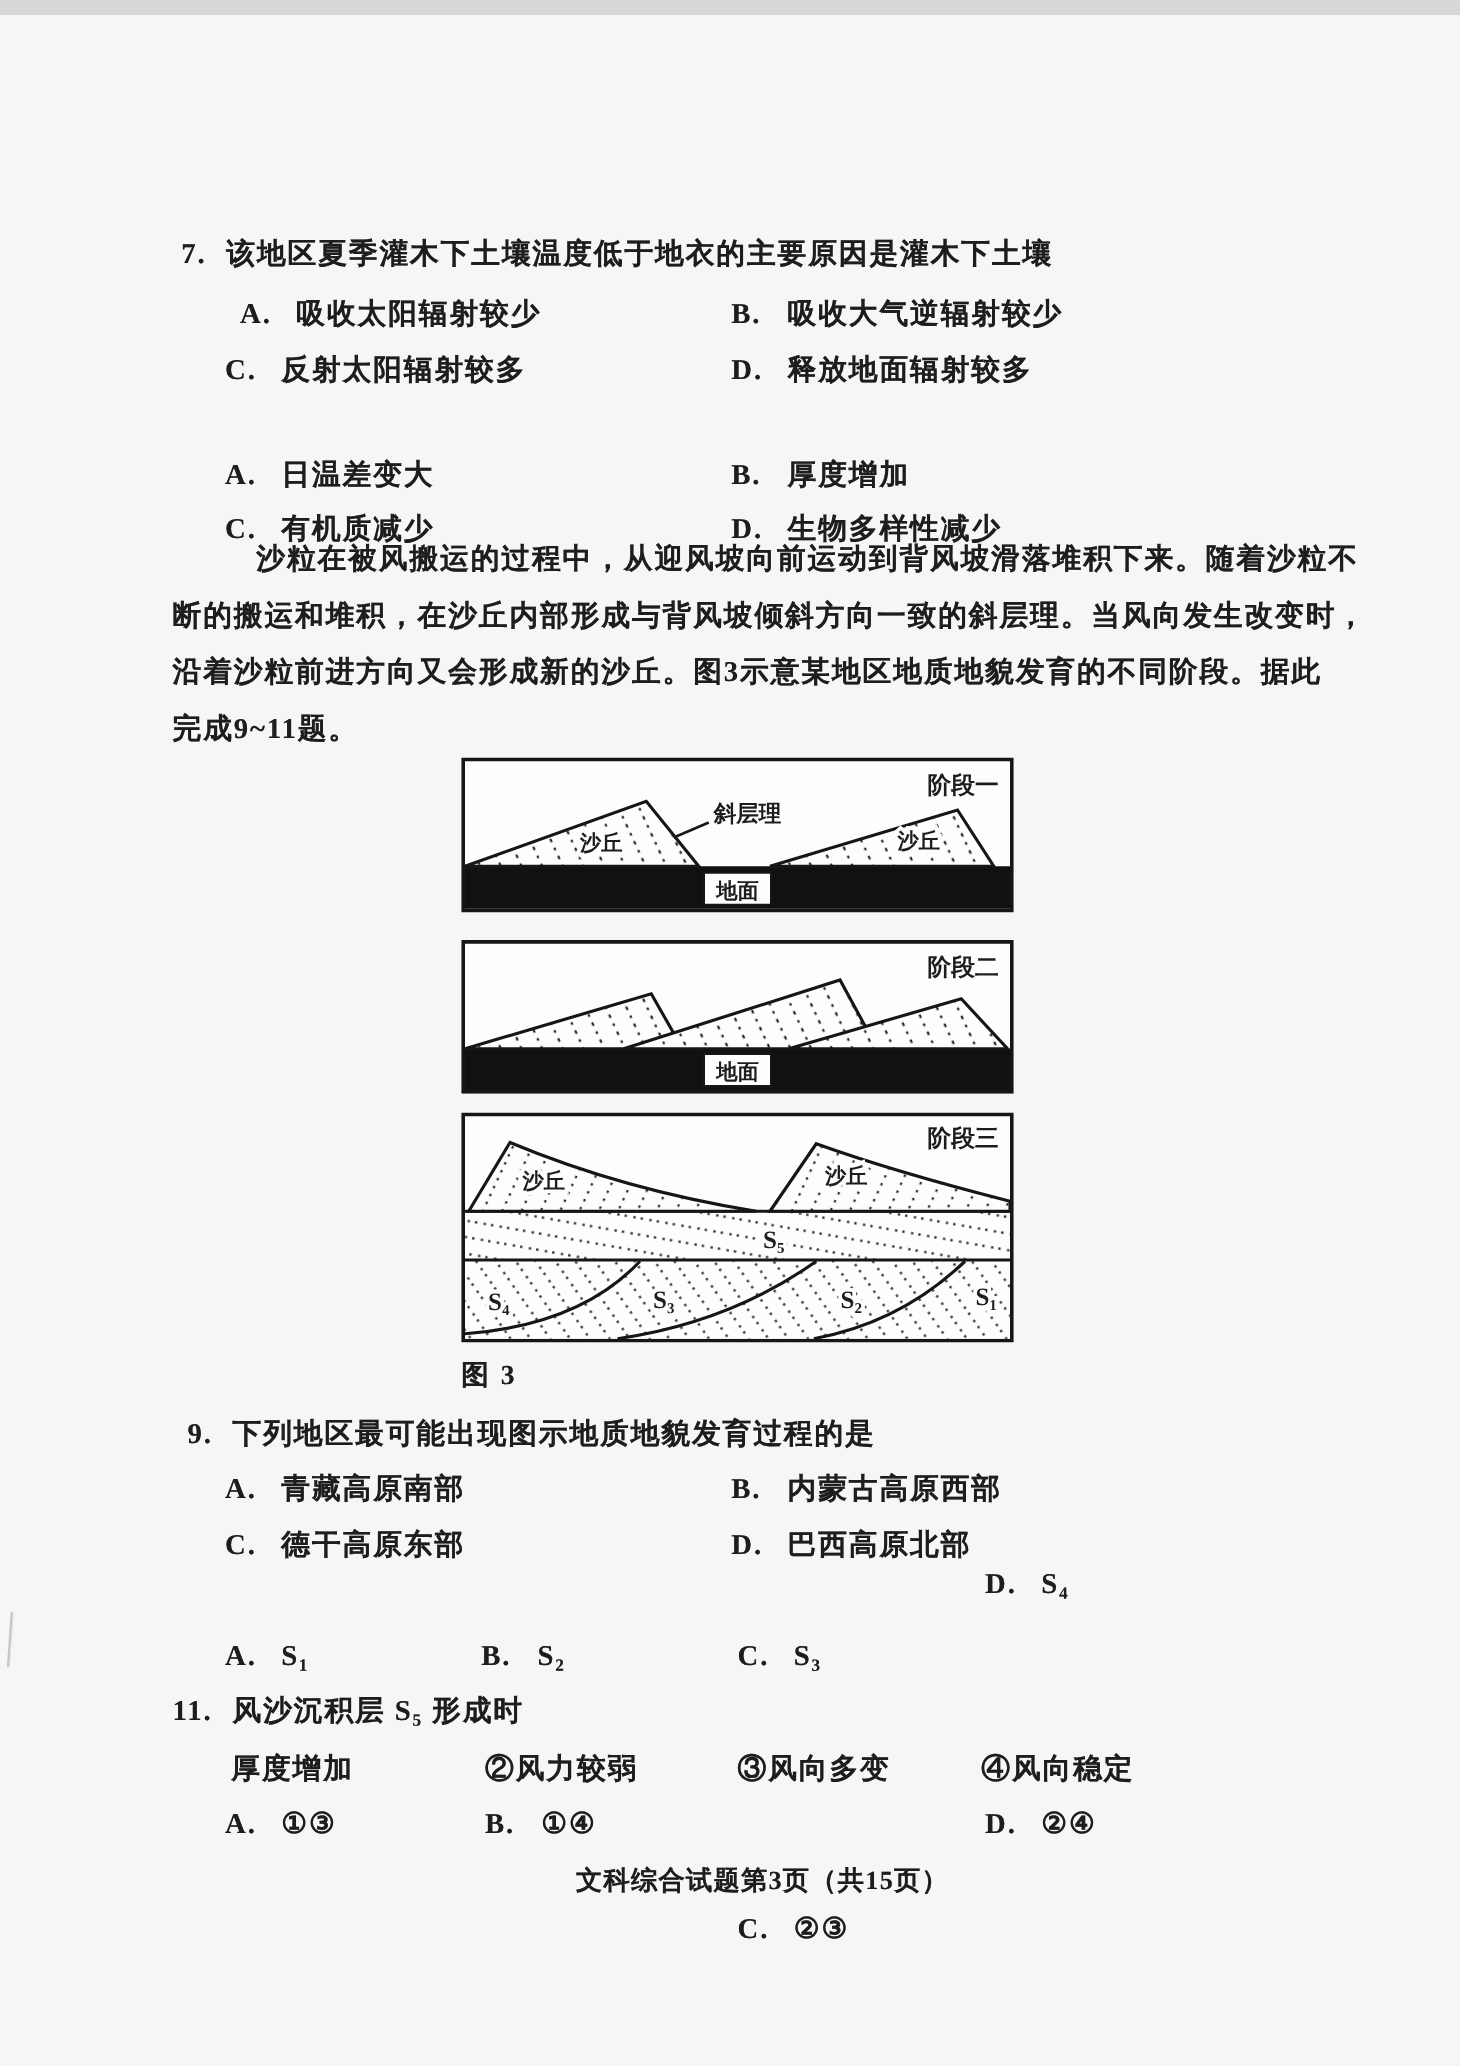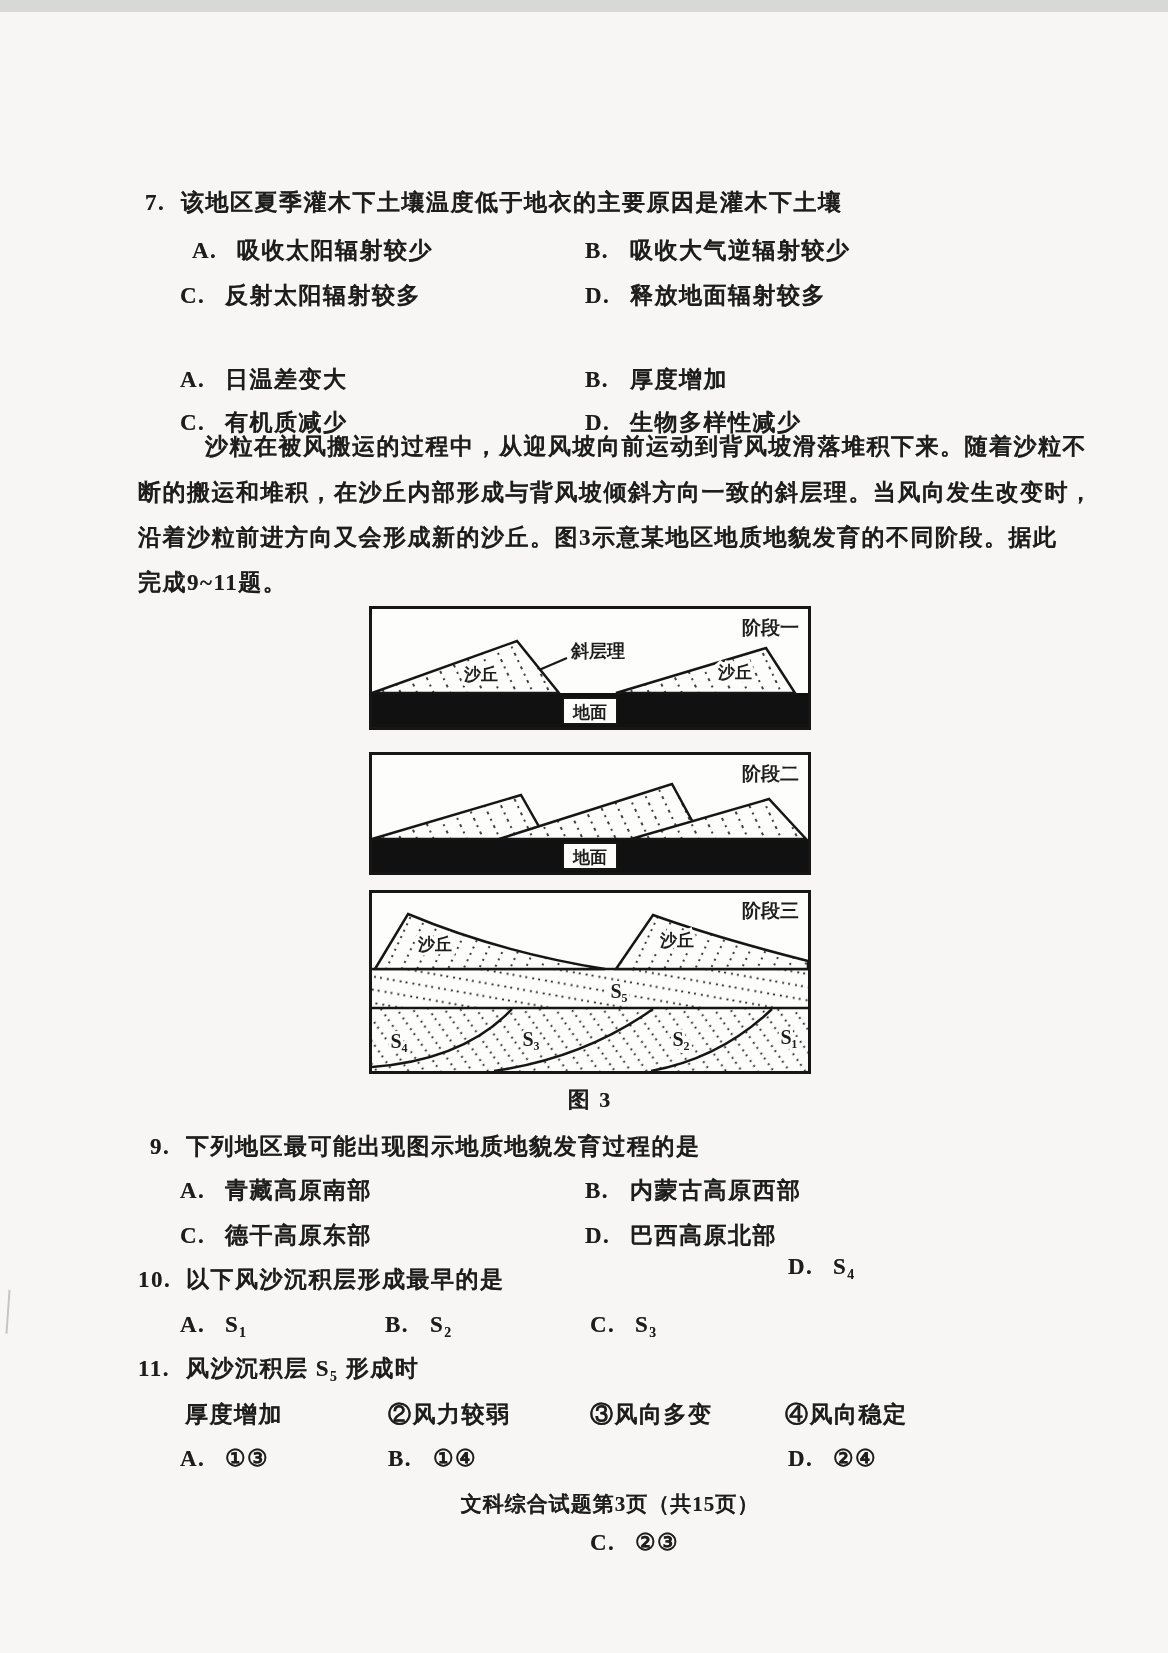--- a/index.html
+++ b/index.html
@@ -20,21 +20,21 @@
     letter-spacing:1.5px;
     white-space:nowrap;
     text-shadow:0 0 0.5px rgba(20,20,20,.55);
   }
   .qn{display:inline-block;min-width:36px;}
   .qn-wide{display:inline-block;min-width:48px;}
   .ol{display:inline-block;min-width:45px;}
   .fig{position:absolute;}
   .caption{
     position:absolute;left:369px;width:442px;
-    text-align:center;font-size:22px;font-weight:600;
+    text-align:left;font-size:22px;font-weight:600;
     letter-spacing:2px;text-shadow:0 0 0.5px rgba(20,20,20,.55);
   }
   .footer{
     position:absolute;left:0;width:1168px;
     text-align:center;font-size:21px;font-weight:600;
     letter-spacing:1px;transform:translateX(26px);
     text-shadow:0 0 0.5px rgba(20,20,20,.5);
   }
   .artifact{
     position:absolute;left:7px;top:1278px;width:6px;height:44px;
@@ -173,23 +173,20 @@
   <div class="t" style="top:1164px;left:585px">
     <span class="ol">B.</span><span>内蒙古高原西部</span>
   </div>
   <div class="t" style="top:1209px;left:180px">
     <span class="ol">C.</span><span>德干高原东部</span>
   </div>
   <div class="t" style="top:1209px;left:585px">
     <span class="ol">D.</span><span>巴西高原北部</span>
   </div>
 
-  <div class="t" style="top:1253px;left:138px">
-    <span class="qn-wide">10.</span><span>以下风沙沉积层形成最早的是</span>
-  </div>
   <div class="t" style="top:1298px;left:180px">
     <span class="ol">A.</span><span>S₁</span>
   </div>
   <div class="t" style="top:1298px;left:385px">
     <span class="ol">B.</span><span>S₂</span>
   </div>
   <div class="t" style="top:1298px;left:590px">
     <span class="ol">C.</span><span>S₃</span>
   </div>
   <div class="t" style="top:1240px;left:788px">

